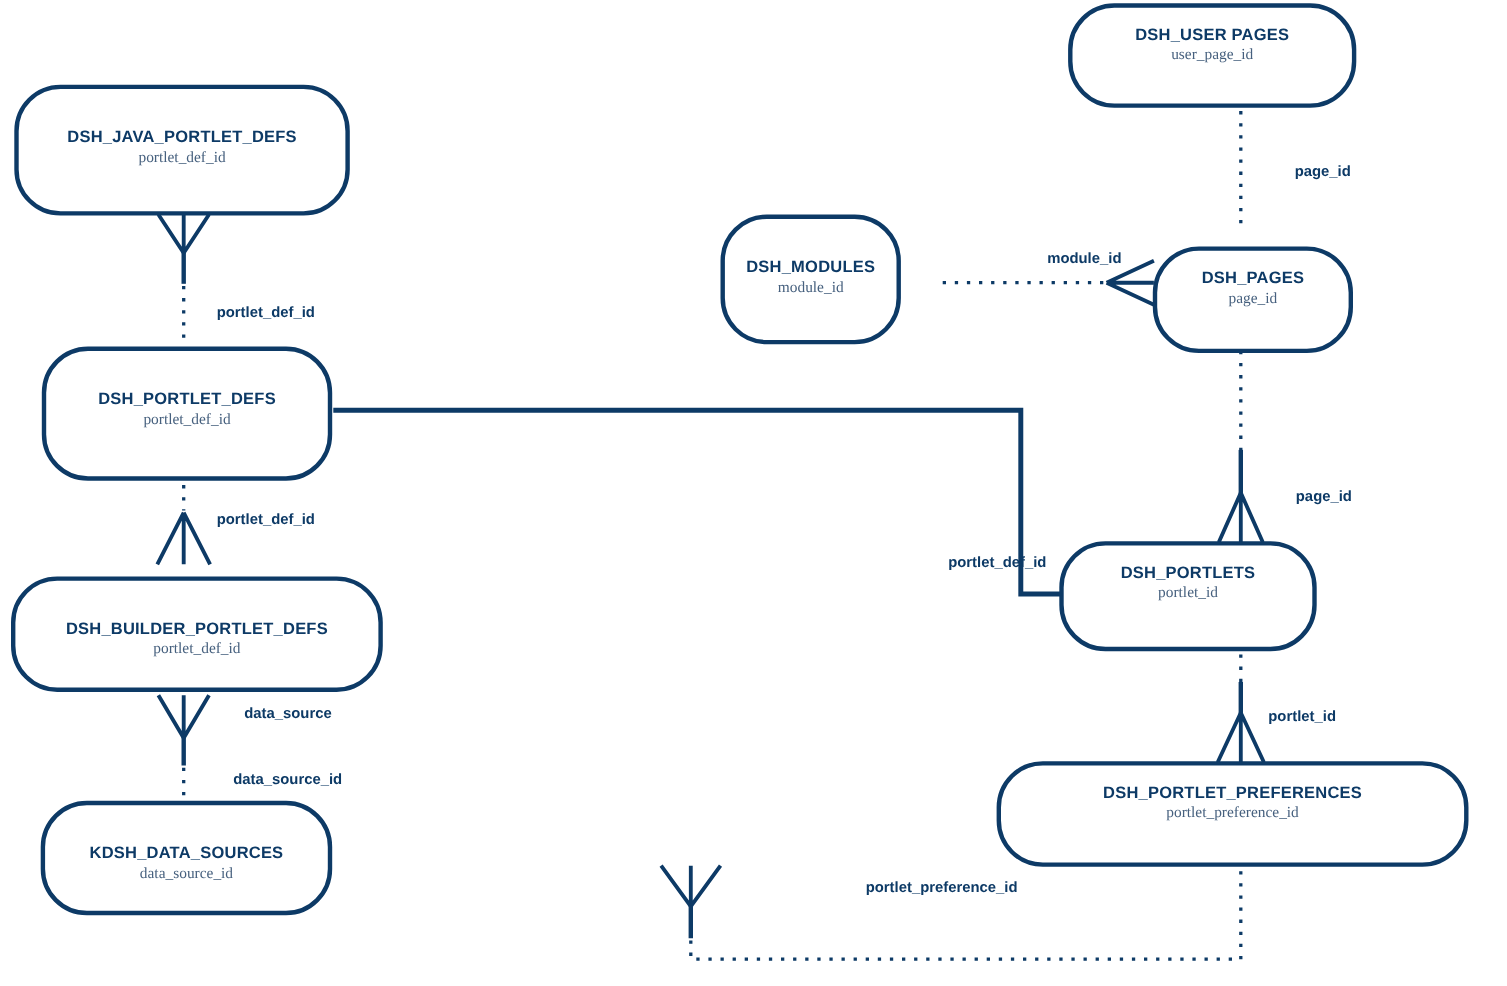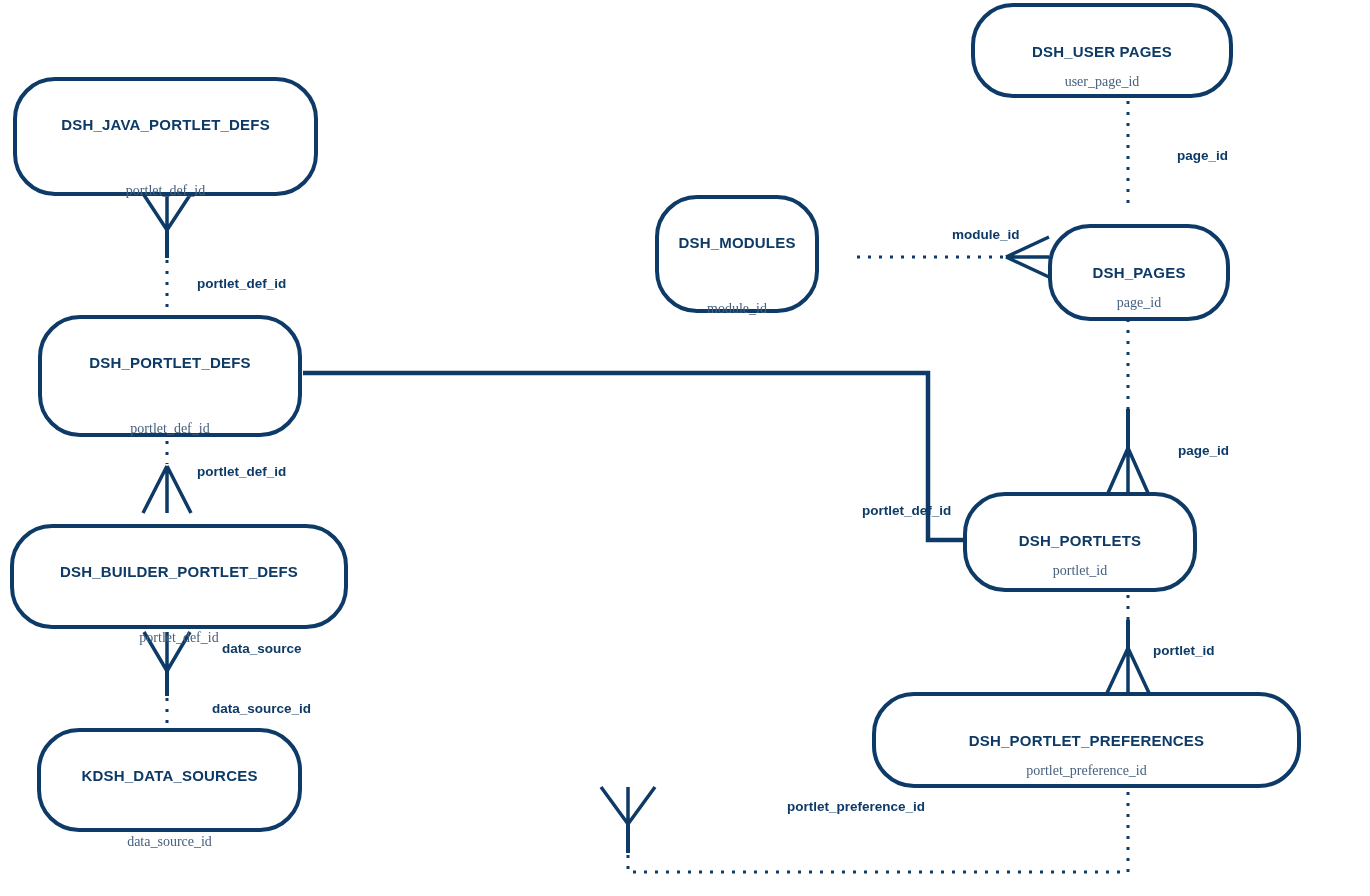--- a/index.html
+++ b/index.html
@@ -21,22 +21,22 @@
   .dot{stroke:var(--navy);stroke-width:3;fill:none;stroke-dasharray:3 8;}
   .entity{
     position:absolute;
     box-sizing:border-box;
     border:4px solid var(--navy);
     border-radius:42px;
     background:#ffffff;
     display:flex;flex-direction:column;align-items:center;
     text-align:center;
   }
-  .entity.tall{padding-top:35px;gap:47px;}
-  .entity.short{padding-top:36px;gap:11px;}
+  .entity.tall{padding-top:35px;}
+  .entity.short{padding-top:16px;}
   .ename{
     font-size:15px;font-weight:bold;color:var(--navy);
     line-height:18px;letter-spacing:0.2px;white-space:nowrap;
   }
   .eattr{
     font-size:14px;color:var(--attr);
     line-height:20px;white-space:nowrap;font-family:Liberation Serif, serif;
   }
   .rlabel{
     position:absolute;
@@ -135,21 +135,21 @@
     <div class="ename">DSH_PAGES</div>
     <div class="eattr">page_id</div>
   </div>
 
   <div class="entity short" style="left:963px;top:492px;width:234px;height:100px">
     <div class="ename">DSH_PORTLETS</div>
     <div class="eattr">portlet_id</div>
   </div>
 
 
-  <div class="entity short" style="left:872px;top:692px;width:429px;height:96px">
+  <div class="entity short" style="left:906px;top:692px;width:429px;height:96px">
     <div class="ename">DSH_PORTLET_PREFERENCES</div>
     <div class="eattr">portlet_preference_id</div>
   </div>
 
   <div class="rlabel" style="left:197px;top:276px">portlet_def_id</div>
   <div class="rlabel" style="left:197px;top:464px">portlet_def_id</div>
   <div class="rlabel" style="left:222px;top:641px">data_source</div>
   <div class="rlabel" style="left:212px;top:701px">data_source_id</div>
   <div class="rlabel" style="left:1177px;top:148px">page_id</div>
   <div class="rlabel" style="left:952px;top:227px">module_id</div>

